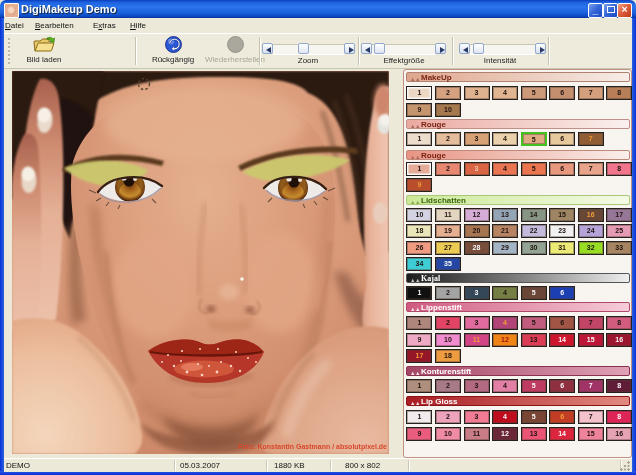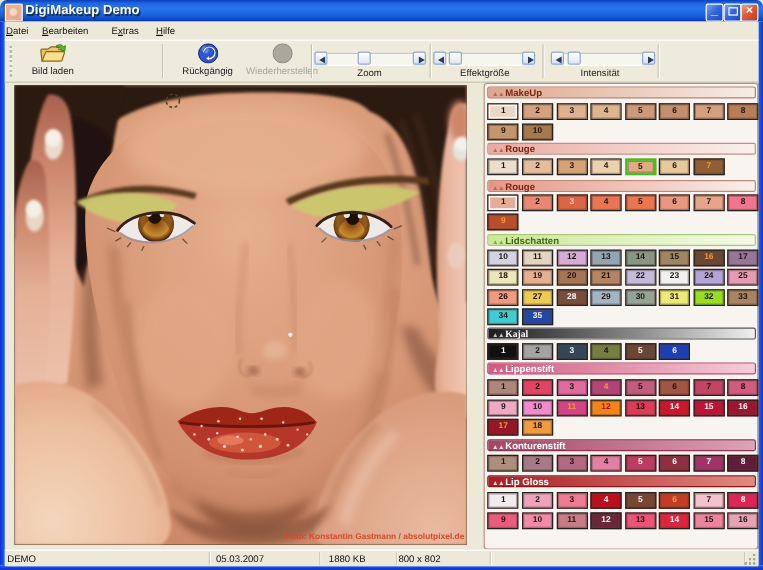--- a/index.html
+++ b/index.html
@@ -449,19 +449,19 @@
 <div class="sw" style="left:463.5px;top:427.0px;background:#c9818b;color:#201410;">11</div>
 <div class="sw" style="left:492.0px;top:427.0px;background:#6b2939;color:#ffffff;">12</div>
 <div class="sw" style="left:520.6px;top:427.0px;background:#e95979;color:#201410;">13</div>
 <div class="sw" style="left:549.1px;top:427.0px;background:#d92941;color:#ffffff;">14</div>
 <div class="sw" style="left:577.7px;top:427.0px;background:#f189a1;color:#201410;">15</div>
 <div class="sw" style="left:606.2px;top:427.0px;background:#e9a9b9;color:#201410;">16</div>
 <div id="statusbar" class="abs">
  <span style="left:2px;">DEMO</span>
  <span style="left:176px;">05.03.2007</span>
  <span style="left:270px;">1880 KB</span>
- <span style="left:328px;text-align:right;">800 x 802</span>
+ <span style="left:341px;text-align:right;">800 x 802</span>
  <div class="stsep" style="left:170px;"></div>
  <div class="stsep" style="left:262px;"></div>
  <div class="stsep" style="left:326px;"></div>
  <div class="stsep" style="left:404px;"></div>
  <div class="stsep" style="left:616px;"></div>
  <div style="position:absolute;right:2px;bottom:1px;width:10px;height:10px;background:radial-gradient(circle at 8.5px 8.5px,#a9a695 1px,transparent 1.2px),radial-gradient(circle at 8.5px 5px,#a9a695 1px,transparent 1.2px),radial-gradient(circle at 5px 8.5px,#a9a695 1px,transparent 1.2px),radial-gradient(circle at 8.5px 1.5px,#a9a695 1px,transparent 1.2px),radial-gradient(circle at 5px 5px,#a9a695 1px,transparent 1.2px),radial-gradient(circle at 1.5px 8.5px,#a9a695 1px,transparent 1.2px);"></div>
 </div>
 </body></html>

